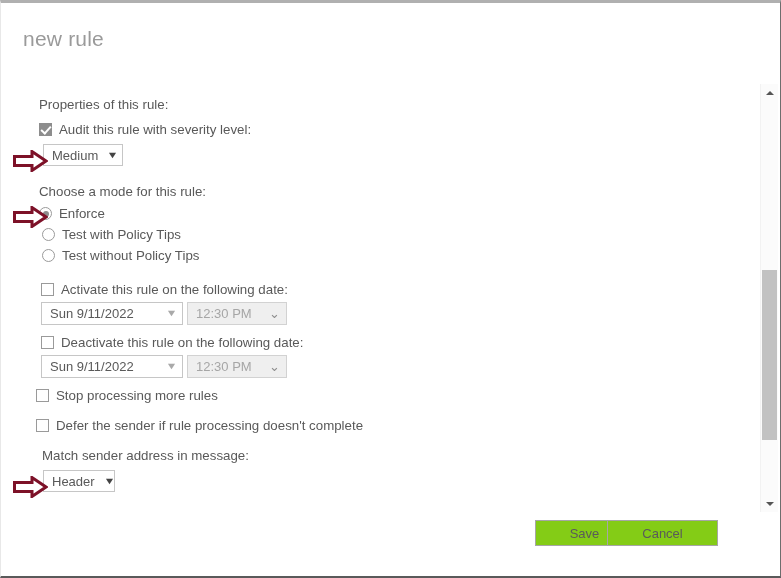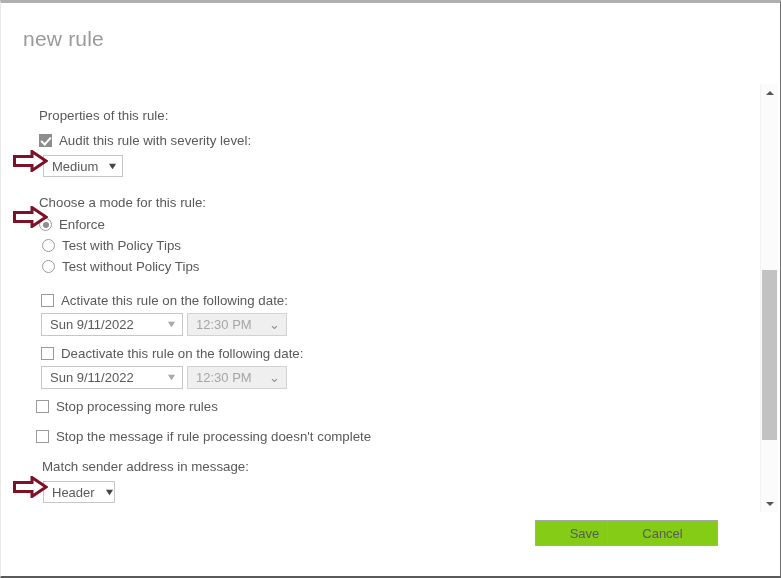--- a/index.html
+++ b/index.html
@@ -50,21 +50,21 @@
     position: relative;
     padding-left: 38px;
     padding-top: 14px;
     color: #595959;
     font-size: 13.3px;
   }
 
   .section-label {
     color: #595959;
     font-size: 13.3px;
-    margin: 11px 0 9px 0;
+    margin: 0 0 9px 0;
     line-height: 16px;
   }
 
   
   .opt-row {
     display: flex;
     align-items: flex-start;
     line-height: 16px;
     margin-bottom: 7px;
   }
@@ -326,21 +326,21 @@
         </div>
       </div>
 
       <div class="opt-row gap-small" style="margin-left:-3px; margin-bottom:14px;">
         <span class="cb"></span>
         <span class="opt-label">Stop processing more rules</span>
       </div>
 
       <div class="opt-row" style="margin-left:-3px; margin-bottom:14px;">
         <span class="cb"></span>
-        <span class="opt-label">Stop the message if rule processing doesn't complete</span>
+        <span class="opt-label">Defer the sender if rule processing doesn't complete</span>
       </div>
 
       <div class="section-label" style="margin-left:3px; margin-bottom:6px;">Match sender address in message:</div>
 
       <div style="margin-left:4px;">
         <div class="combo small" style="width:72px;">
           <span class="combo-text">Header</span>
           <span class="caret">▼</span>
         </div>
       </div>

